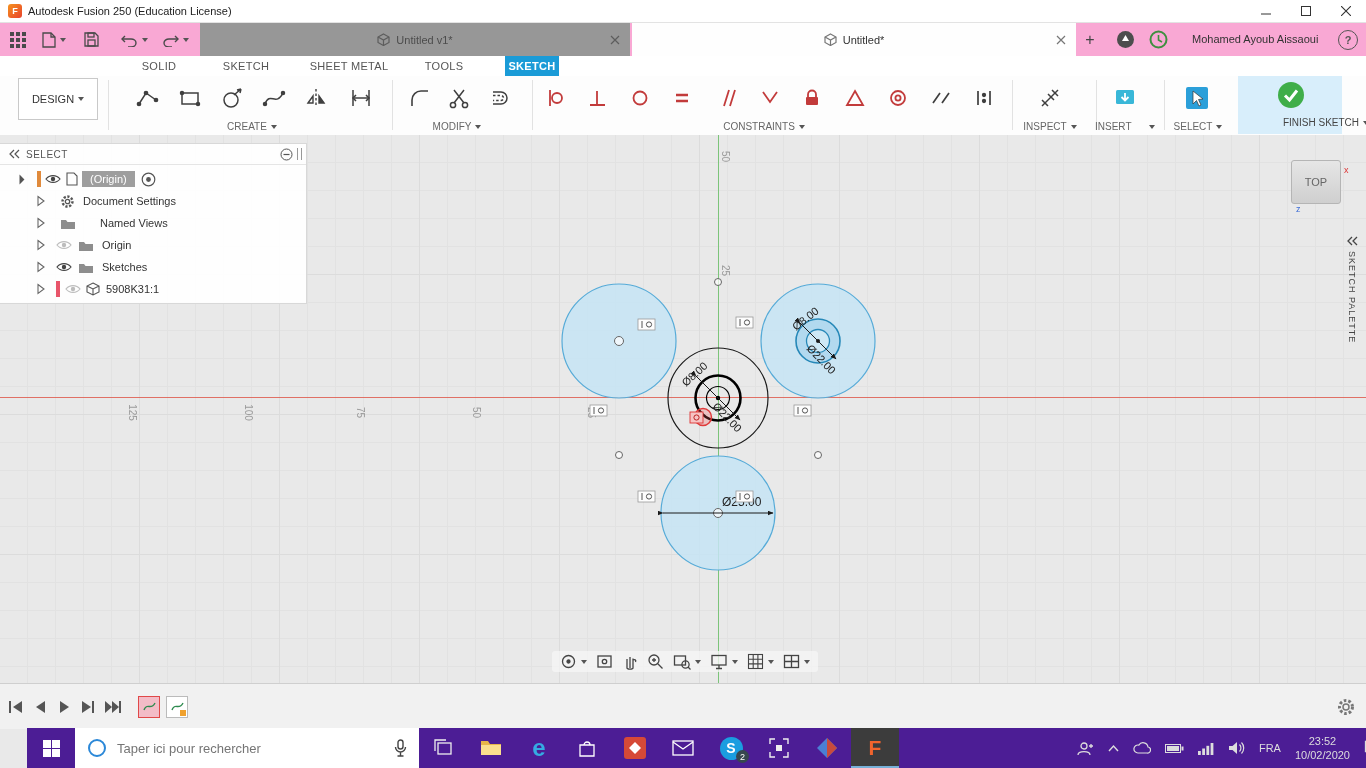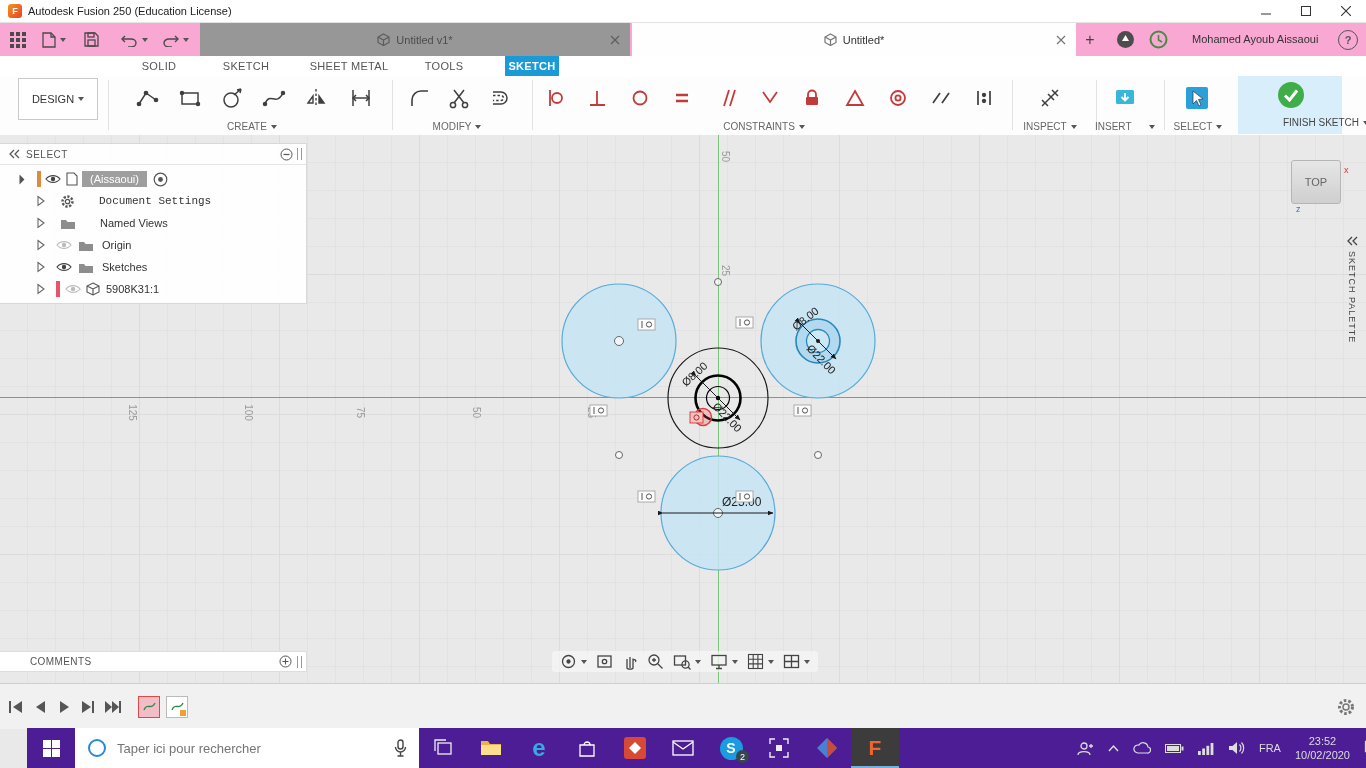--- a/index.html
+++ b/index.html
@@ -484,36 +484,36 @@
     <div class="brow" style="margin-top:3px;">
       <div style="margin-left:16px;width:0;height:0;border-top:7px solid #555;border-left:7px solid transparent;transform:rotate(45deg);"></div>
       <div style="margin-left:14px;width:4px;height:16px;background:#e08a3c;"></div>
       <svg style="margin-left:4px;" width="16" height="12">
           <path d="M1 6 C4.5 1.5,11.5 1.5,15 6 C11.5 10.5,4.5 10.5,1 6 Z" fill="none" stroke="#444" stroke-width="1.2"></path>
           <circle cx="8" cy="6" r="2.2" fill="#444"></circle>
         </svg>
       <svg style="margin-left:5px;" width="12" height="14">
           <path d="M1 1 h7 l3 3 v9 H1 Z" fill="none" stroke="#555" stroke-width="1.1"></path>
         </svg>
-      <span class="pill" style="margin-left:4px;">(Aissaoui)</span>
+      <span class="pill" style="margin-left:4px;">(Origin)</span>
       <svg style="margin-left:6px;" width="15" height="15">
           <circle cx="7.5" cy="7.5" r="6.3" fill="none" stroke="#555" stroke-width="1.2"></circle>
           <circle cx="7.5" cy="7.5" r="2.4" fill="#555"></circle>
         </svg>
     </div>
 
     <div class="brow">
       <svg style="margin-left:36px;" width="10" height="12">
           <path d="M2 1.5 L8 6 L2 10.5 Z" fill="none" stroke="#666" stroke-width="1.1"></path>
         </svg>
       <svg style="margin-left:14px;" width="15" height="15">
           <circle cx="7.5" cy="7.5" r="5" fill="none" stroke="#555" stroke-width="2.4" stroke-dasharray="2.2 1.6"></circle>
           <circle cx="7.5" cy="7.5" r="2.2" fill="none" stroke="#555" stroke-width="1.3"></circle>
         </svg>
-      <span style="margin-left:24px;font-family:Liberation Mono, monospace;">Document Settings</span>
+      <span style="margin-left:8px;">Document Settings</span>
     </div>
 
     <div class="brow">
       <svg style="margin-left:36px;" width="10" height="12">
           <path d="M2 1.5 L8 6 L2 10.5 Z" fill="none" stroke="#666" stroke-width="1.1"></path>
         </svg>
       <svg style="margin-left:14px;" width="16" height="13">
           <path d="M1 3 h5 l1.5 2 H15 v7 H1 Z" fill="#8d8d8d"></path>
         </svg>
       <span style="margin-left:24px;">Named Views</span>
@@ -556,28 +556,20 @@
           <path d="M1 6 C4.5 1.5,11.5 1.5,15 6 C11.5 10.5,4.5 10.5,1 6 Z" fill="none" stroke="#444" stroke-width="1.2"></path>
           <circle cx="8" cy="6" r="2.2" fill="#444"></circle>
         </svg>
       <svg style="margin-left:5px;" width="14" height="14">
           <path d="M7 1 L13 4 V10 L7 13 L1 10 V4 Z M1 4 L7 7 L13 4 M7 7 V13" fill="none" stroke="#555" stroke-width="1.1"></path>
         </svg>
       <span style="margin-left:6px;">5908K31:1</span>
     </div>
   </div>
 
-  <div class="abs comments">
-    <span style="margin-left:30px;">COMMENTS</span>
-    <svg style="margin-left:auto;margin-right:5px;" width="13" height="13">
-        <circle cx="6.5" cy="6.5" r="5.5" fill="none" stroke="#555"></circle>
-        <path d="M3.5 6.5 h6 M6.5 3.5 v6" stroke="#555" stroke-width="1.1"></path>
-      </svg>
-    <div style="width:3px;height:12px;border-left:1px solid #999;border-right:1px solid #999;margin-right:4px;"></div>
-  </div>
 
   <div class="abs navbar">
     <div class="row">
       <svg width="17" height="17" fill="none" stroke="#444" stroke-width="1.3">
           <circle cx="8.5" cy="8.5" r="6"></circle>
           <circle cx="8.5" cy="8.5" r="1.5" fill="#444"></circle>
         </svg>
         <span class="car"></span>
       </div>
     <div>

